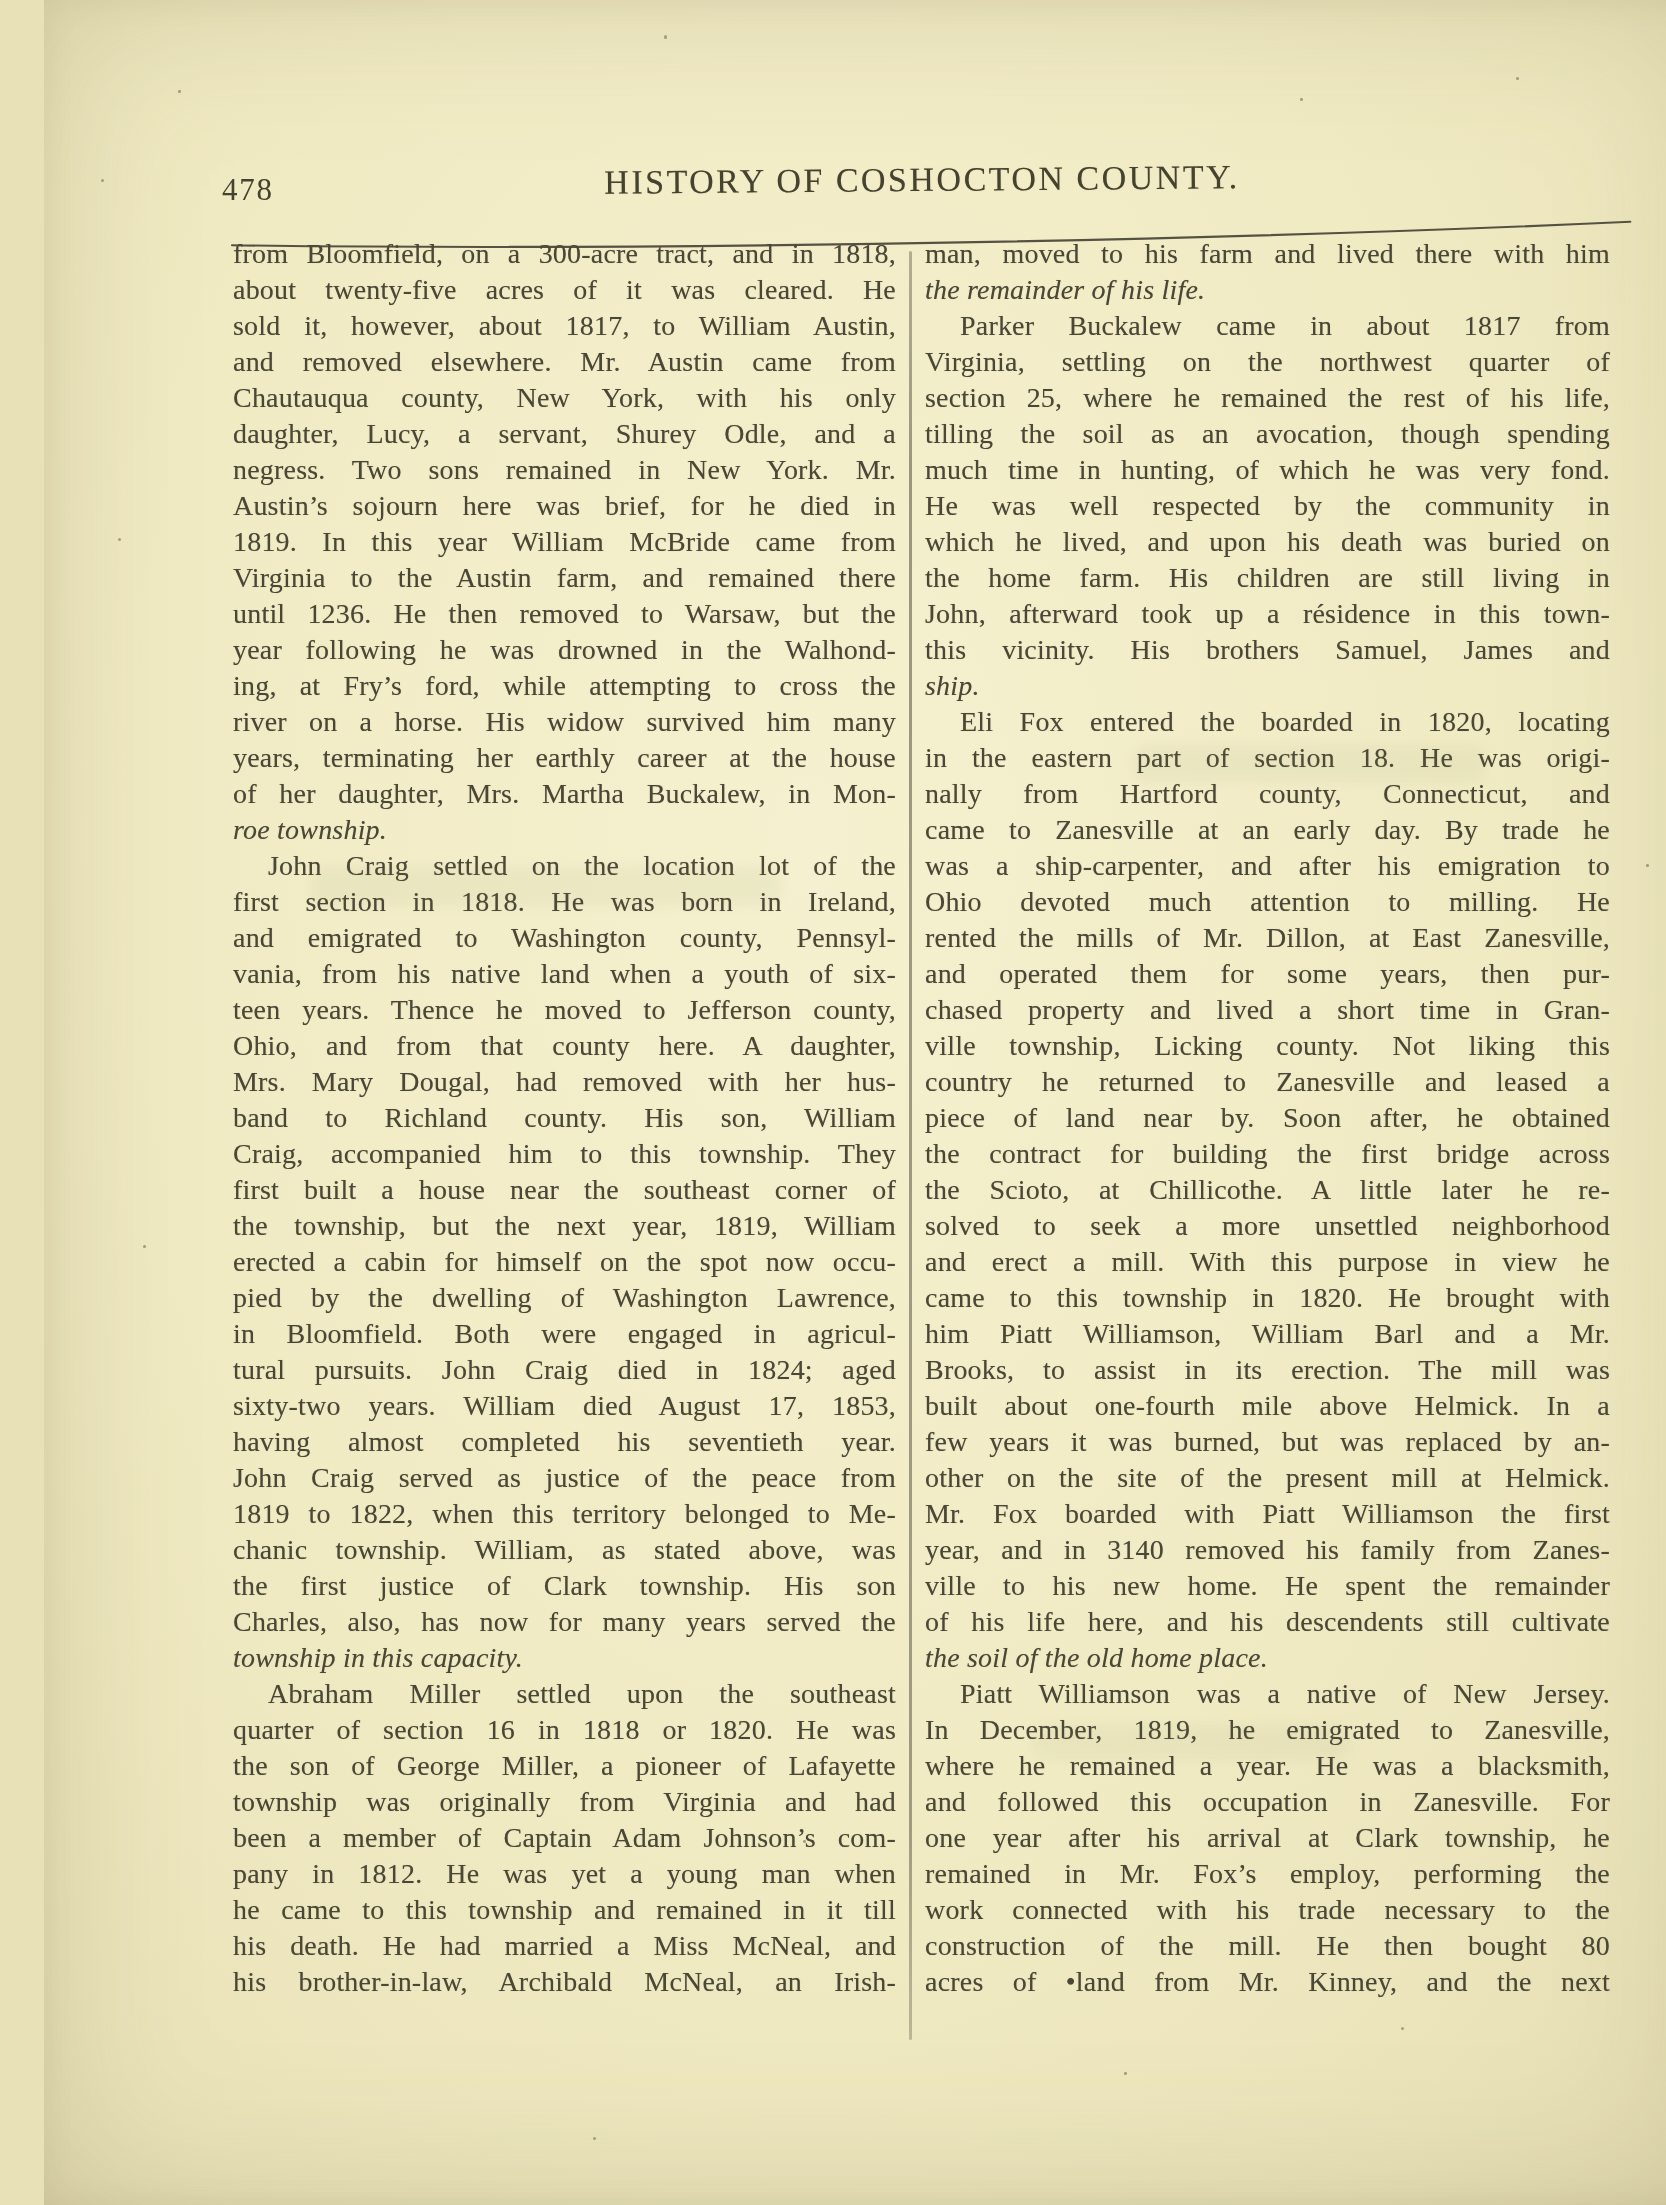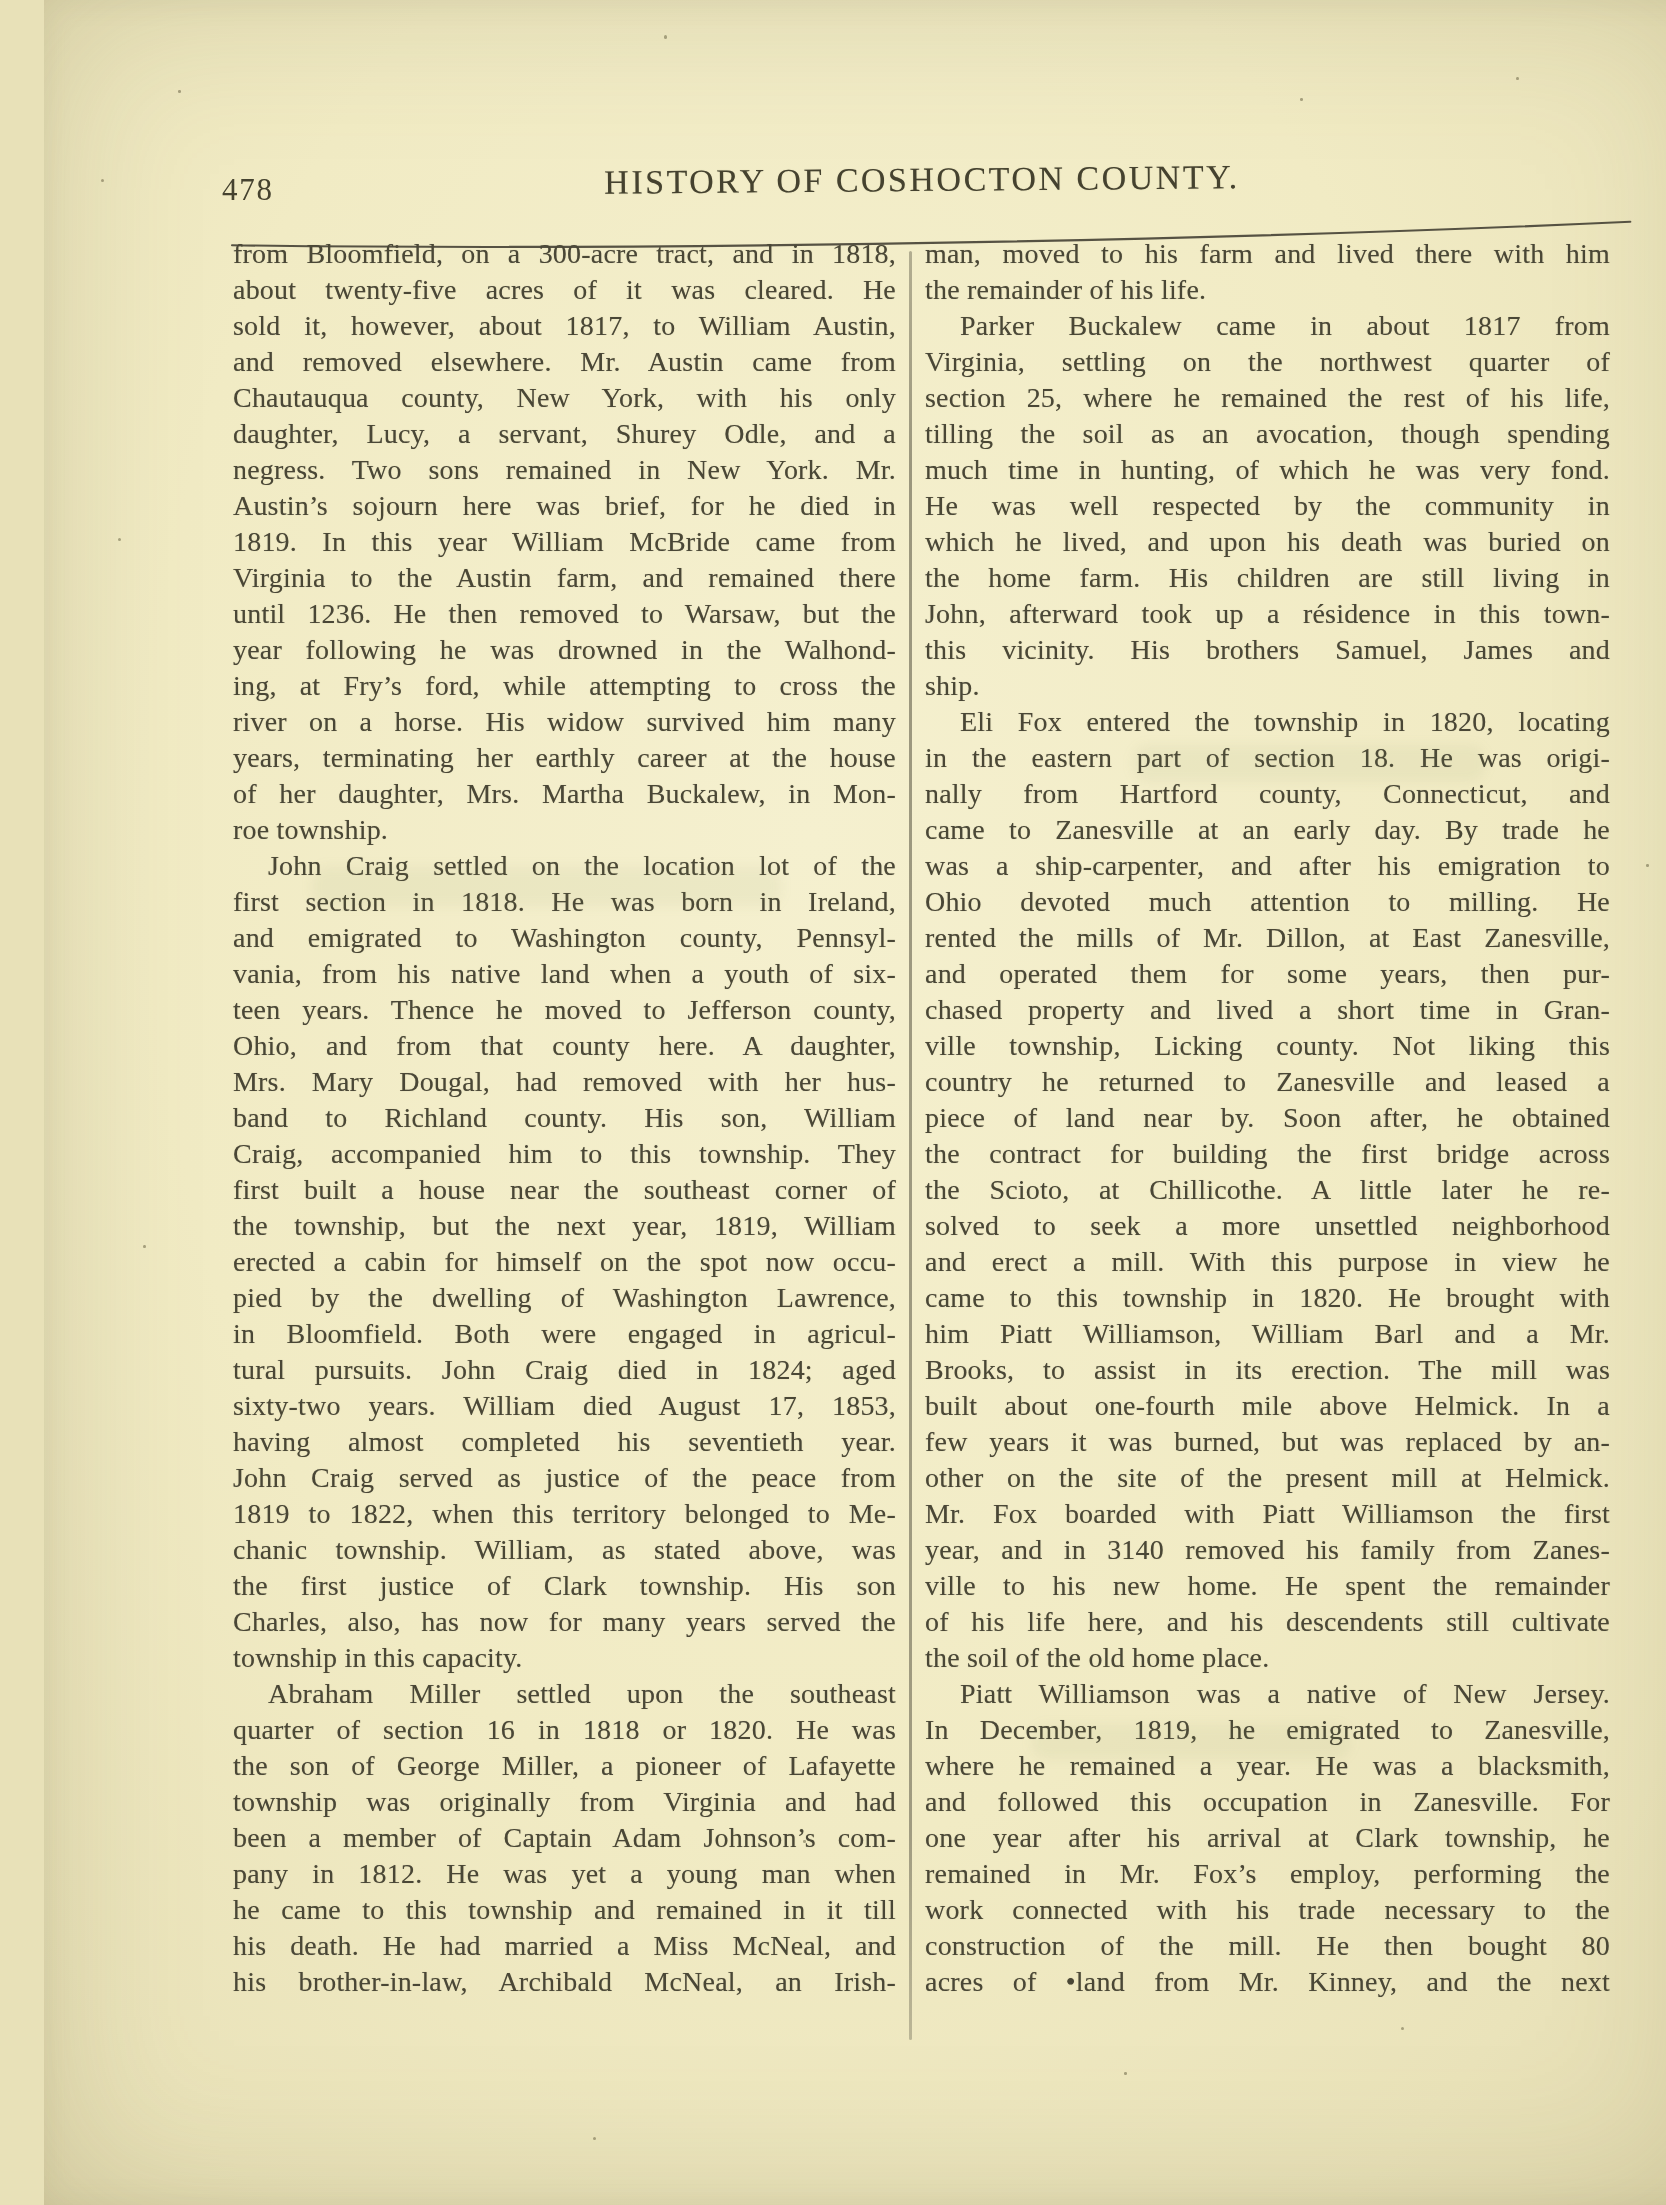--- a/index.html
+++ b/index.html
@@ -32,21 +32,21 @@
   }
   .col{ position:absolute; top:236px; font-size:28px; line-height:36px; }
   .col.left { left:189px;  width:663px; }
   .col.right{ left:881px; width:685px; }
   .line{
     height:36px; text-align:justify; text-align-last:justify;
     letter-spacing:0.2px; white-space:normal;
     text-shadow:0 0 0.8px rgba(74,71,54,.38);
   }
   .line.indent{ padding-left:35px; }
-  .line.parend{ text-align-last:left; }
+  .line.parend{ text-align-last:left;font-style:italic; }
   .speck{ position:absolute; border-radius:50%; background:rgba(95,89,60,.5); pointer-events:none; }
   .ghost{
     position:absolute; background:rgba(130,140,90,.07); filter:blur(5.9px);
     border-radius:15px; pointer-events:none;
   }
 </style>
 </head>
 <body>
 
 <div class="page">
@@ -118,21 +118,21 @@
       <div class="line">Virginia, settling on the northwest quarter of</div>
       <div class="line">section 25, where he remained the rest of his life,</div>
       <div class="line">tilling the soil as an avocation, though spending</div>
       <div class="line">much time in hunting, of which he was very fond.</div>
       <div class="line">He was well respected by the community in</div>
       <div class="line">which he lived, and upon his death was buried on</div>
       <div class="line">the home farm. His children are still living in</div>
       <div class="line">John, afterward took up a résidence in this town-</div>
       <div class="line">this vicinity. His brothers Samuel, James and</div>
       <div class="line parend">ship.</div>
-      <div class="line indent">Eli Fox entered the township in 1820, locating</div>
+      <div class="line indent">Eli Fox entered the boarded in 1820, locating</div>
       <div class="line">in the eastern part of section 18. He was origi-</div>
       <div class="line">nally from Hartford county, Connecticut, and</div>
       <div class="line">came to Zanesville at an early day. By trade he</div>
       <div class="line">was a ship-carpenter, and after his emigration to</div>
       <div class="line">Ohio devoted much attention to milling. He</div>
       <div class="line">rented the mills of Mr. Dillon, at East Zanesville,</div>
       <div class="line">and operated them for some years, then pur-</div>
       <div class="line">chased property and lived a short time in Gran-</div>
       <div class="line">ville township, Licking county. Not liking this</div>
       <div class="line">country he returned to Zanesville and leased a</div>

